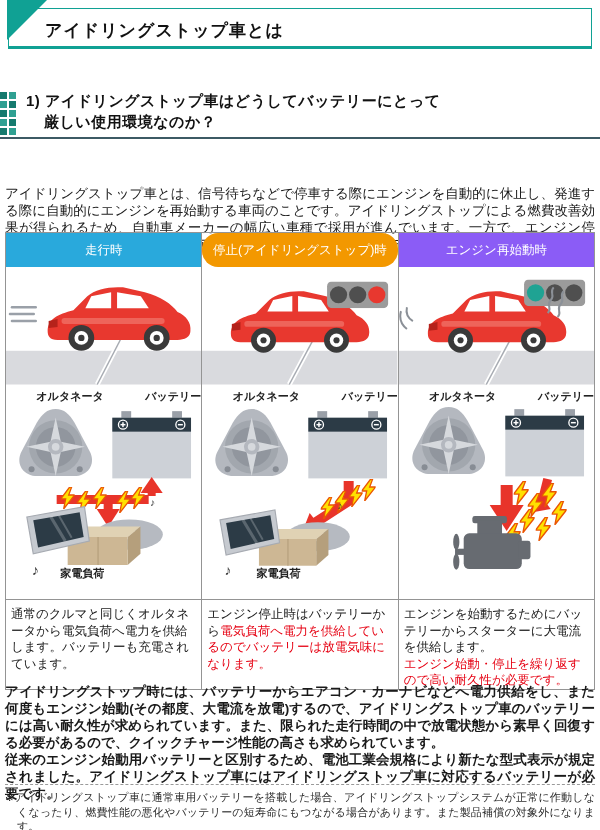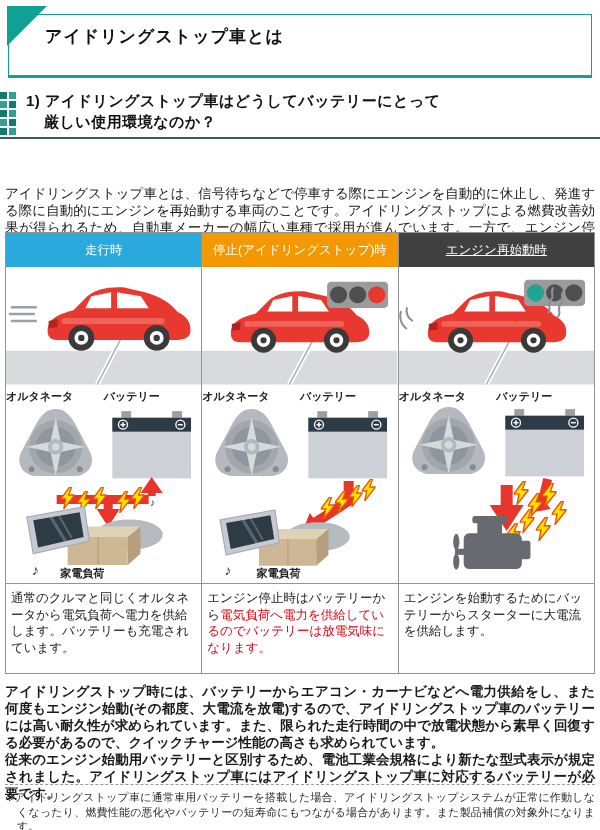--- a/index.html
+++ b/index.html
@@ -6,21 +6,21 @@
   html,body { width:600px; }
   body {
     font-family:"Liberation Sans","DejaVu Sans",sans-serif;
     background:#fff; color:#1c1c1c; width:600px; height:830px;
     overflow:hidden; position:relative;
   }
   .page { width:600px; height:830px; position:relative; }
 
   
   .title-box {
-    position:absolute; left:8px; top:14px; width:584px; height:64px;
+    position:absolute; left:8px; top:8px; width:584px; height:41px;
     border:1px solid #10a194; border-bottom-width:3px; background:#fff;
   }
   .title-box .corner {
     position:absolute; left:-2px; top:-9px; width:0; height:0;
     border-top:40px solid #10a194; border-right:40px solid transparent;
   }
   .title-box h1 {
     font-size:17px; font-weight:bold; color:#111; line-height:44px;
     padding-left:36px; letter-spacing:1px;
   }
@@ -53,29 +53,29 @@
     display:flex; border:1px solid #949494;
   }
   .col { flex:1; border-right:1px solid #949494; display:flex; flex-direction:column; }
   .col:last-child { border-right:none; }
   .col-head {
     height:34px; display:flex; align-items:center; justify-content:center;
     color:#fff; font-size:12.5px; white-space:nowrap; letter-spacing:0;
   }
   .car-cell { position:relative; height:118px; background:#fff; overflow:hidden; }
   .diag-cell { position:relative; height:198px; background:#fff; overflow:hidden; }
-  .diag-label { position:absolute; top:4px; width:50%; text-align:left;
+  .diag-label { position:absolute; top:4px; width:50%; text-align:right;
     font-size:11px; font-weight:bold; color:#222; }
   .diag-label.left { left:0; } .diag-label.right { right:0; }
   .load-label { position:absolute; bottom:2px; left:0; width:78%; text-align:center;
     font-size:11px; font-weight:bold; color:#222;font-family:Liberation Serif, serif; }
   .diag-svg { position:absolute; left:0; top:16px; width:100%; height:180px; }
   .txt-cell {
     border-top:1px solid #949494; height:90px; padding:6px 5px 0 5px;
-    font-size:12.5px; line-height:16.5px; color:#1a1a1a;
+    font-size:12.5px; line-height:16.5px; color:#1a1a1a;margin-top:16px;
   }
   .red { color:#e60012; }
 
   
   .bottom {
     position:absolute; left:5px; top:683px; width:590px;
     font-size:13.5px; line-height:17px; text-align:justify; color:#1a1a1a;font-weight:bold;
   }
   .footnote {
     position:absolute; left:5px; top:784px; width:590px;
@@ -234,21 +234,21 @@
           <use href="#appl" x="14" y="92" width="146" height="88"></use>
         </svg>
         <div class="load-label">家電負荷</div>
       </div>
       <div class="txt-cell">
         <span>通常のクルマと同じくオルタネータから電気負荷へ電力を供給します。バッテリーも充電されています。</span><span class="red"></span>
       </div>
     </div>
 
     <div class="col">
-      <div class="col-head" style="background-color: rgb(243, 152, 0);">停止(アイドリングストップ)時</div>
+      <div class="col-head" style="background-color: rgb(243, 152, 0); border-radius: 16px;">停止(アイドリングストップ)時</div>
       <div class="car-cell">
         <svg width="100%" height="118" viewBox="0 0 197 118" preserveAspectRatio="xMidYMid meet">
           <rect x="0" y="84" width="197" height="34" fill="#d9dade"></rect>
           <line x1="118" y1="62" x2="88" y2="118" stroke="#ffffff" stroke-width="5"></line>
           <line x1="118" y1="62" x2="88" y2="118" stroke="#a7abb2" stroke-width="1.5"></line>
           <use href="#car" x="2" y="16" width="184" height="78"></use>
           <use href="#tl-stop" x="126" y="14" width="62" height="27"></use>
         </svg>
       </div>
       <div class="diag-cell">
@@ -270,21 +270,21 @@
           <use href="#appl" x="10" y="96" width="142" height="84"></use>
         </svg>
         <div class="load-label">家電負荷</div>
       </div>
       <div class="txt-cell">
         <span>エンジン停止時はバッテリーから</span><span class="red">電気負荷へ電力を供給しているのでバッテリーは放電気味になります。</span>
       </div>
     </div>
 
     <div class="col">
-      <div class="col-head" style="background-color: #404040; text-decoration: underline;">エンジン再始動時</div>
+      <div class="col-head" style="background-color: #8b5cf6;">エンジン再始動時</div>
       <div class="car-cell">
         <svg width="100%" height="118" viewBox="0 0 197 118" preserveAspectRatio="xMidYMid meet">
           <rect x="0" y="84" width="197" height="34" fill="#d9dade"></rect>
           <line x1="118" y1="62" x2="88" y2="118" stroke="#ffffff" stroke-width="5"></line>
           <line x1="118" y1="62" x2="88" y2="118" stroke="#a7abb2" stroke-width="1.5"></line>
           <use href="#car" x="2" y="16" width="184" height="78"></use>
           <use href="#tl-go" x="126" y="12" width="62" height="27"></use>
           <g stroke="#8b9097" stroke-width="2" fill="none">
             <path d="M150,46 c5,-5 -2,-8 3,-13 c5,-5 -2,-8 3,-13"></path>
             <path d="M160,50 c5,-5 -2,-8 3,-13 c5,-5 -2,-8 3,-13"></path>
@@ -312,20 +312,21 @@
             <use href="#bolt" x="118" y="108" width="15" height="24"></use>
             <use href="#bolt" x="134" y="116" width="15" height="24"></use>
             <use href="#bolt" x="150" y="100" width="15" height="24"></use>
             <use href="#bolt" x="104" y="122" width="15" height="24"></use>
           </g>
           <use href="#engine" x="38" y="110" width="100" height="68"></use>
         </svg>
       </div>
       <div class="txt-cell">
         <span>エンジンを始動するためにバッテリーからスターターに大電流を供給します。</span><br>
+        <span class="red">エンジン始動・停止を繰り返すので高い耐久性が必要です。</span>
       </div>
     </div>
   </div>
 
   <div class="bottom">
     <p>アイドリングストップ時には、バッテリーからエアコン・カーナビなどへ電力供給をし、また何度もエンジン始動(その都度、大電流を放電)するので、アイドリングストップ車のバッテリーには高い耐久性が求められています。また、限られた走行時間の中で放電状態から素早く回復する必要があるので、クイックチャージ性能の高さも求められています。</p>
     <p>従来のエンジン始動用バッテリーと区別するため、電池工業会規格により新たな型式表示が規定されました。アイドリングストップ車にはアイドリングストップ車に対応するバッテリーが必要です。</p>
   </div>
 
   <p class="footnote">※アイドリングストップ車に通常車用バッテリーを搭載した場合、アイドリングストップシステムが正常に作動しなくなったり、燃費性能の悪化やバッテリーの短寿命にもつながる場合があります。また製品補償の対象外になります。</p>

